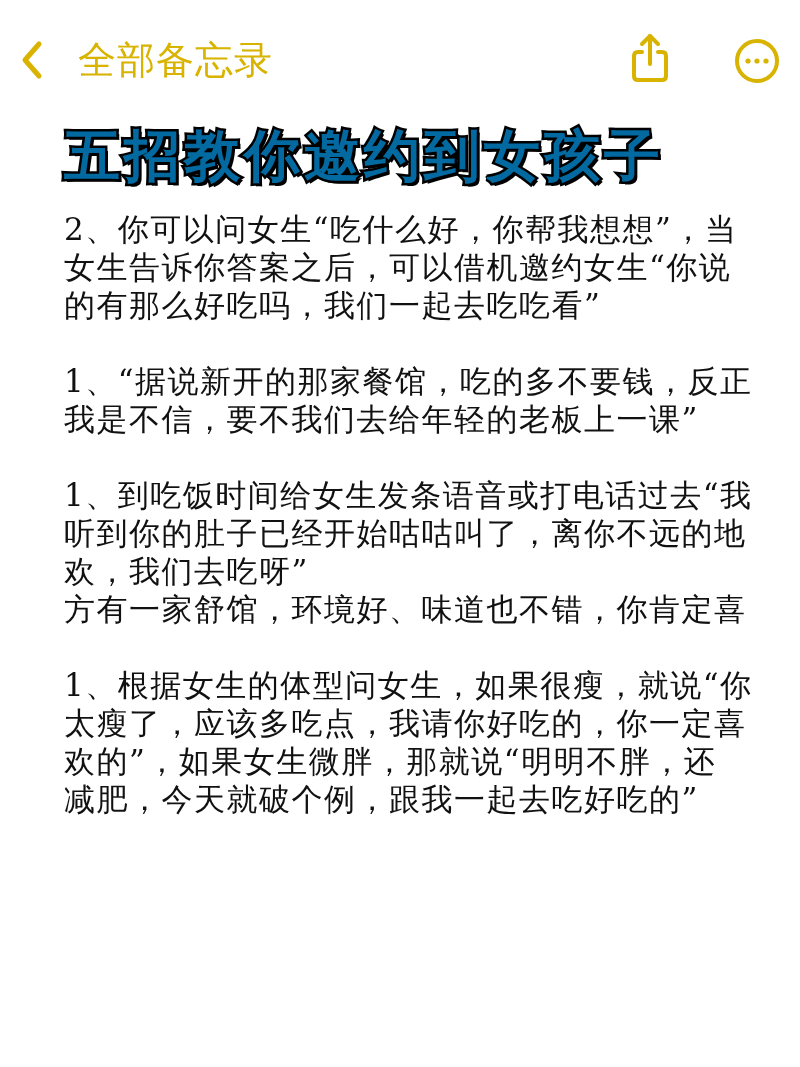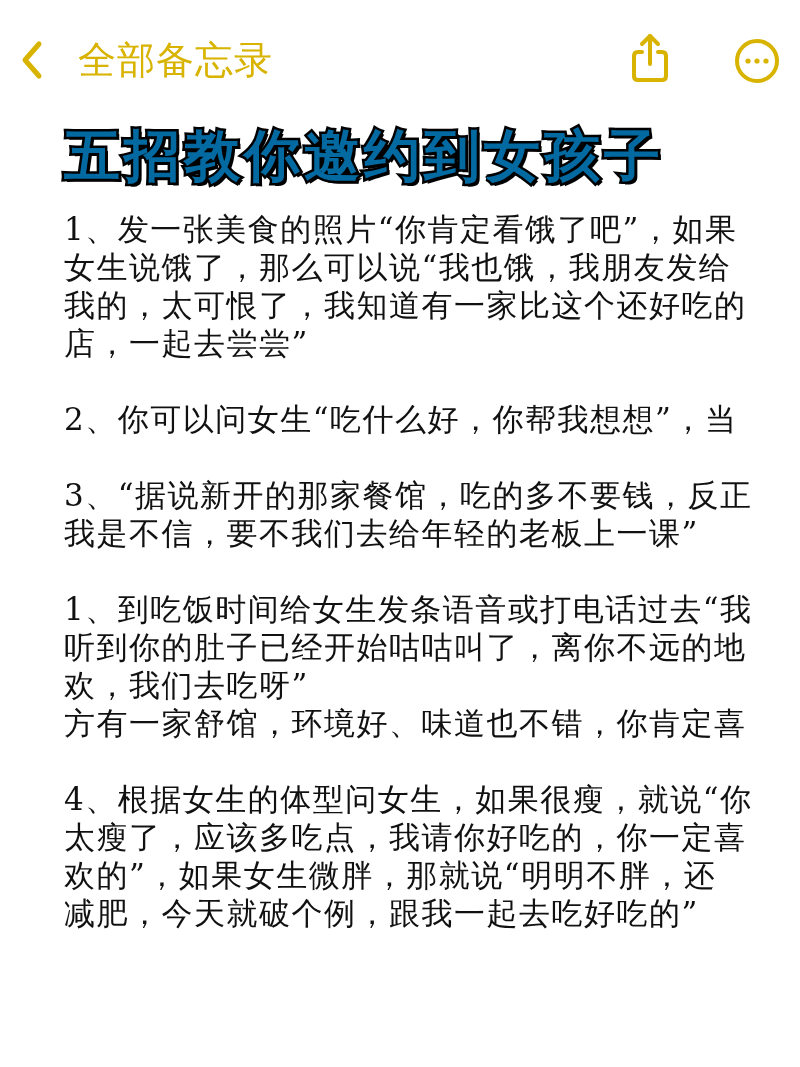--- a/index.html
+++ b/index.html
@@ -111,37 +111,33 @@
       <circle cx="23" cy="23" r="2.6" fill="#D8B300"></circle>
       <circle cx="32" cy="23" r="2.6" fill="#D8B300"></circle>
     </svg>
   </div>
 </div>
 
 <div class="title">五招教你邀约到女孩子</div>
 
 <div class="content">
   <div class="para">
-    <span class="line">1、发一张美食的照片“你肯定看饿了吧”，如果</span>
-    <span class="line">女生说饿了，那么可以说“我也饿，我朋友发给</span>
-    <span class="line">我的，太可恨了，我知道有一家比这个还好吃的</span>
-    <span class="line">店，一起去尝尝”</span>
+    <span class="line">2、你可以问女生“吃什么好，你帮我想想”，当</span>
+    <span class="line">女生告诉你答案之后，可以借机邀约女生“你说</span>
+    <span class="line">的有那么好吃吗，我们一起去吃吃看”</span>
   </div>
   <div class="para">
-    <span class="line">2、你可以问女生“吃什么好，你帮我想想”，当</span>
-  </div>
-  <div class="para">
-    <span class="line">3、“据说新开的那家餐馆，吃的多不要钱，反正</span>
+    <span class="line">1、“据说新开的那家餐馆，吃的多不要钱，反正</span>
     <span class="line">我是不信，要不我们去给年轻的老板上一课”</span>
   </div>
   <div class="para">
     <span class="line">1、到吃饭时间给女生发条语音或打电话过去“我</span>
     <span class="line">听到你的肚子已经开始咕咕叫了，离你不远的地</span>
     <span class="line">欢，我们去吃呀”</span>
     <span class="line">方有一家舒馆，环境好、味道也不错，你肯定喜</span>
   </div>
   <div class="para">
-    <span class="line">4、根据女生的体型问女生，如果很瘦，就说“你</span>
+    <span class="line">1、根据女生的体型问女生，如果很瘦，就说“你</span>
     <span class="line">太瘦了，应该多吃点，我请你好吃的，你一定喜</span>
     <span class="line">欢的”，如果女生微胖，那就说“明明不胖，还</span>
     <span class="line">减肥，今天就破个例，跟我一起去吃好吃的”</span>
   </div>
 </div>
 
 </body></html>

